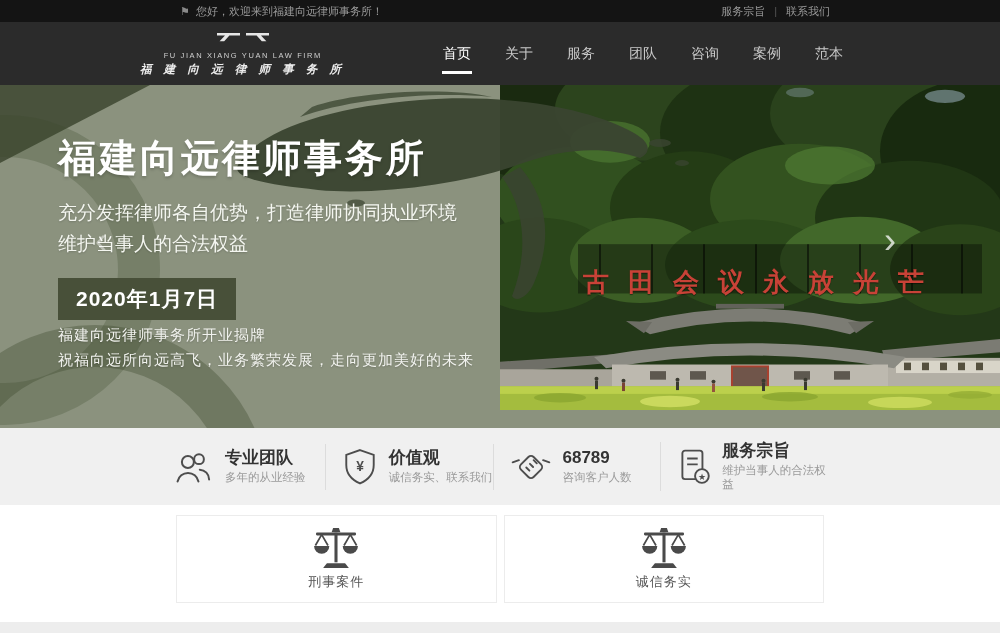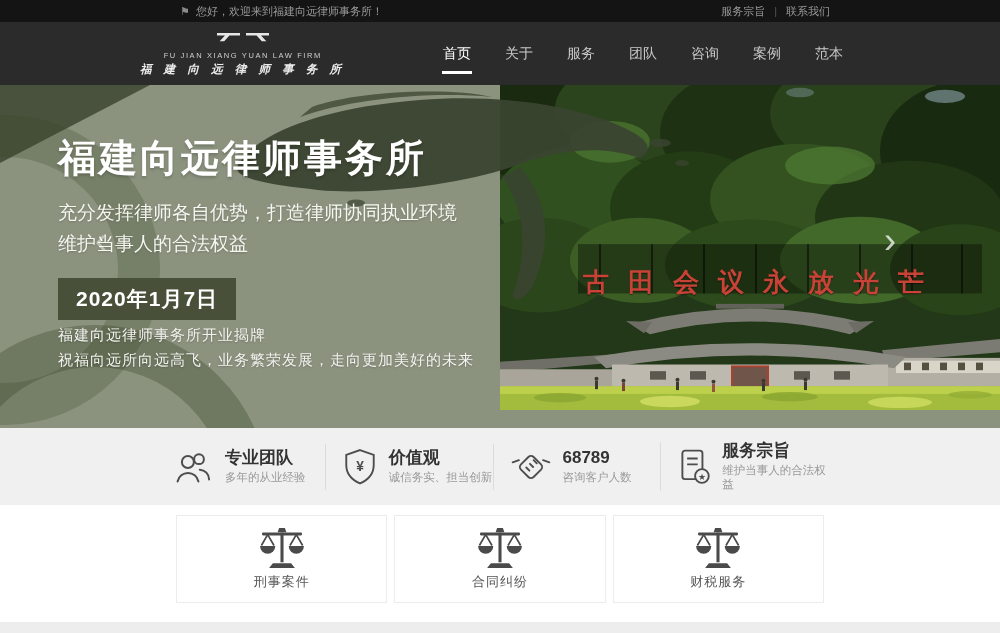--- a/index.html
+++ b/index.html
@@ -221,21 +221,21 @@
 
       <div class="feature">
         <span class="f-icon">
           <svg width="36" height="38" viewBox="0 0 34 36" fill="none" stroke="#4d4d4d" stroke-width="1.8">
             <path d="M17 2l13 4.5V16c0 9-5.5 14.2-13 17.5C9.5 30.2 4 25 4 16V6.5z"></path>
             <text x="17" y="21.5" text-anchor="middle" font-size="13" font-weight="bold" stroke="none" fill="#4d4d4d">¥</text>
           </svg>
         </span>
         <div>
           <div class="f-title">价值观</div>
-          <div class="f-desc">诚信务实、担当创新</div>
+          <div class="f-desc">诚信务实、联系我们</div>
         </div>
       </div>
 
       <div class="feature">
         <span class="f-icon">
           <svg width="42" height="36" viewBox="0 0 40 34" fill="none" stroke="#4d4d4d" stroke-width="1.8" stroke-linejoin="round" stroke-linecap="round">
             <rect x="11.5" y="8.5" width="17" height="17" rx="3.5" transform="rotate(45 20 17)"></rect>
             <path d="M15.5 17.5l3 3M19 14l3 3M22.5 10.5l3 3"></path>
             <path d="M2.5 12.5l6-2M37.5 12.5l-6-2"></path>
           </svg>
@@ -289,36 +289,20 @@
               <path d="M21 1h6l1.6 4.5h-9.2z"></path>
               <rect x="3" y="5.8" width="42" height="3" rx="1.2"></rect>
               <rect x="22.4" y="6" width="3.2" height="31"></rect>
               <path d="M14.5 38h19l4 5h-27z"></path>
               <path d="M1 20a8 8 0 0 0 16 0z"></path>
               <path d="M31 20a8 8 0 0 0 16 0z"></path>
             </g>
             <path d="M9 8L2.4 19.4M9 8l6.6 11.4M39 8l-6.6 11.4M39 8l6.6 11.4" stroke="#4a4a4a" stroke-width="1.8" fill="none"></path>
           </svg>
         </span>
-        <span class="card-label">合同纠纷</span>
-      </div>
-      <div class="card">
-        <span>
-          <svg width="46" height="42" viewBox="0 0 48 44">
-            <g fill="#4a4a4a">
-              <path d="M21 1h6l1.6 4.5h-9.2z"></path>
-              <rect x="3" y="5.8" width="42" height="3" rx="1.2"></rect>
-              <rect x="22.4" y="6" width="3.2" height="31"></rect>
-              <path d="M14.5 38h19l4 5h-27z"></path>
-              <path d="M1 20a8 8 0 0 0 16 0z"></path>
-              <path d="M31 20a8 8 0 0 0 16 0z"></path>
-            </g>
-            <path d="M9 8L2.4 19.4M9 8l6.6 11.4M39 8l-6.6 11.4M39 8l6.6 11.4" stroke="#4a4a4a" stroke-width="1.8" fill="none"></path>
-          </svg>
-        </span>
-        <span class="card-label">财税服务</span>
+        <span class="card-label">诚信务实</span>
       </div>
     </div>
   </div>
 
   <div class="footer-strip"></div>
 
 </div>
 
 </body></html>

